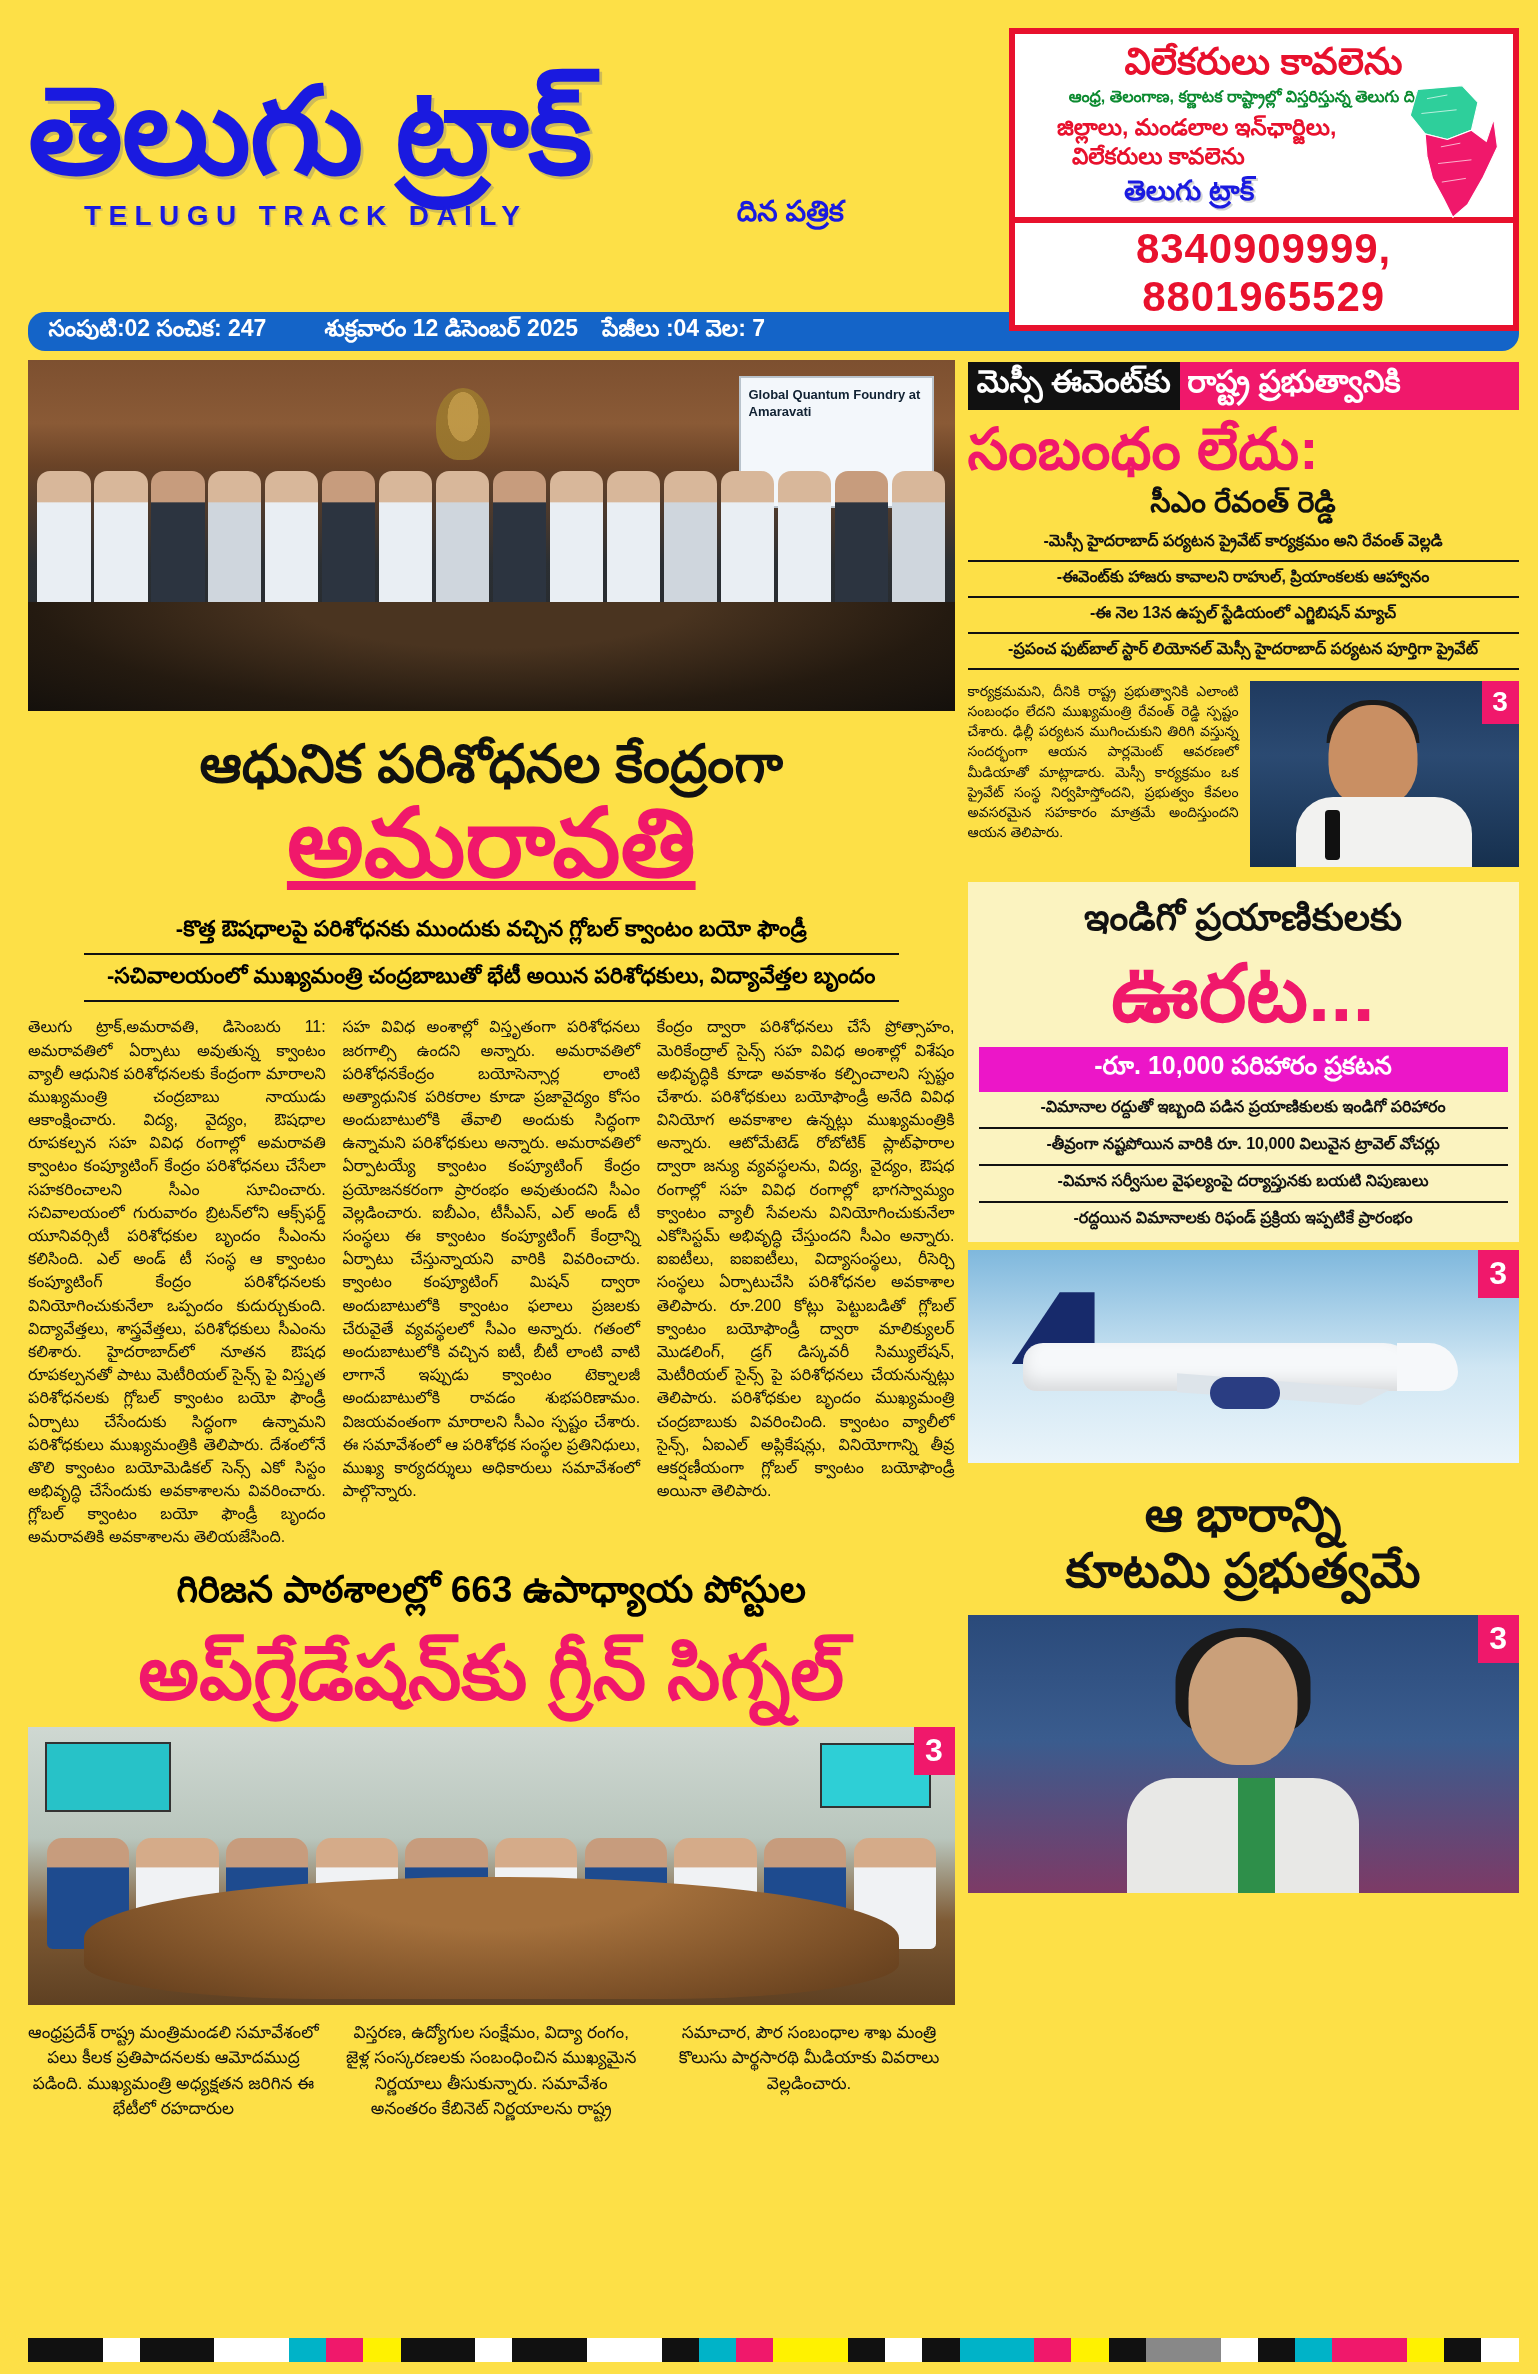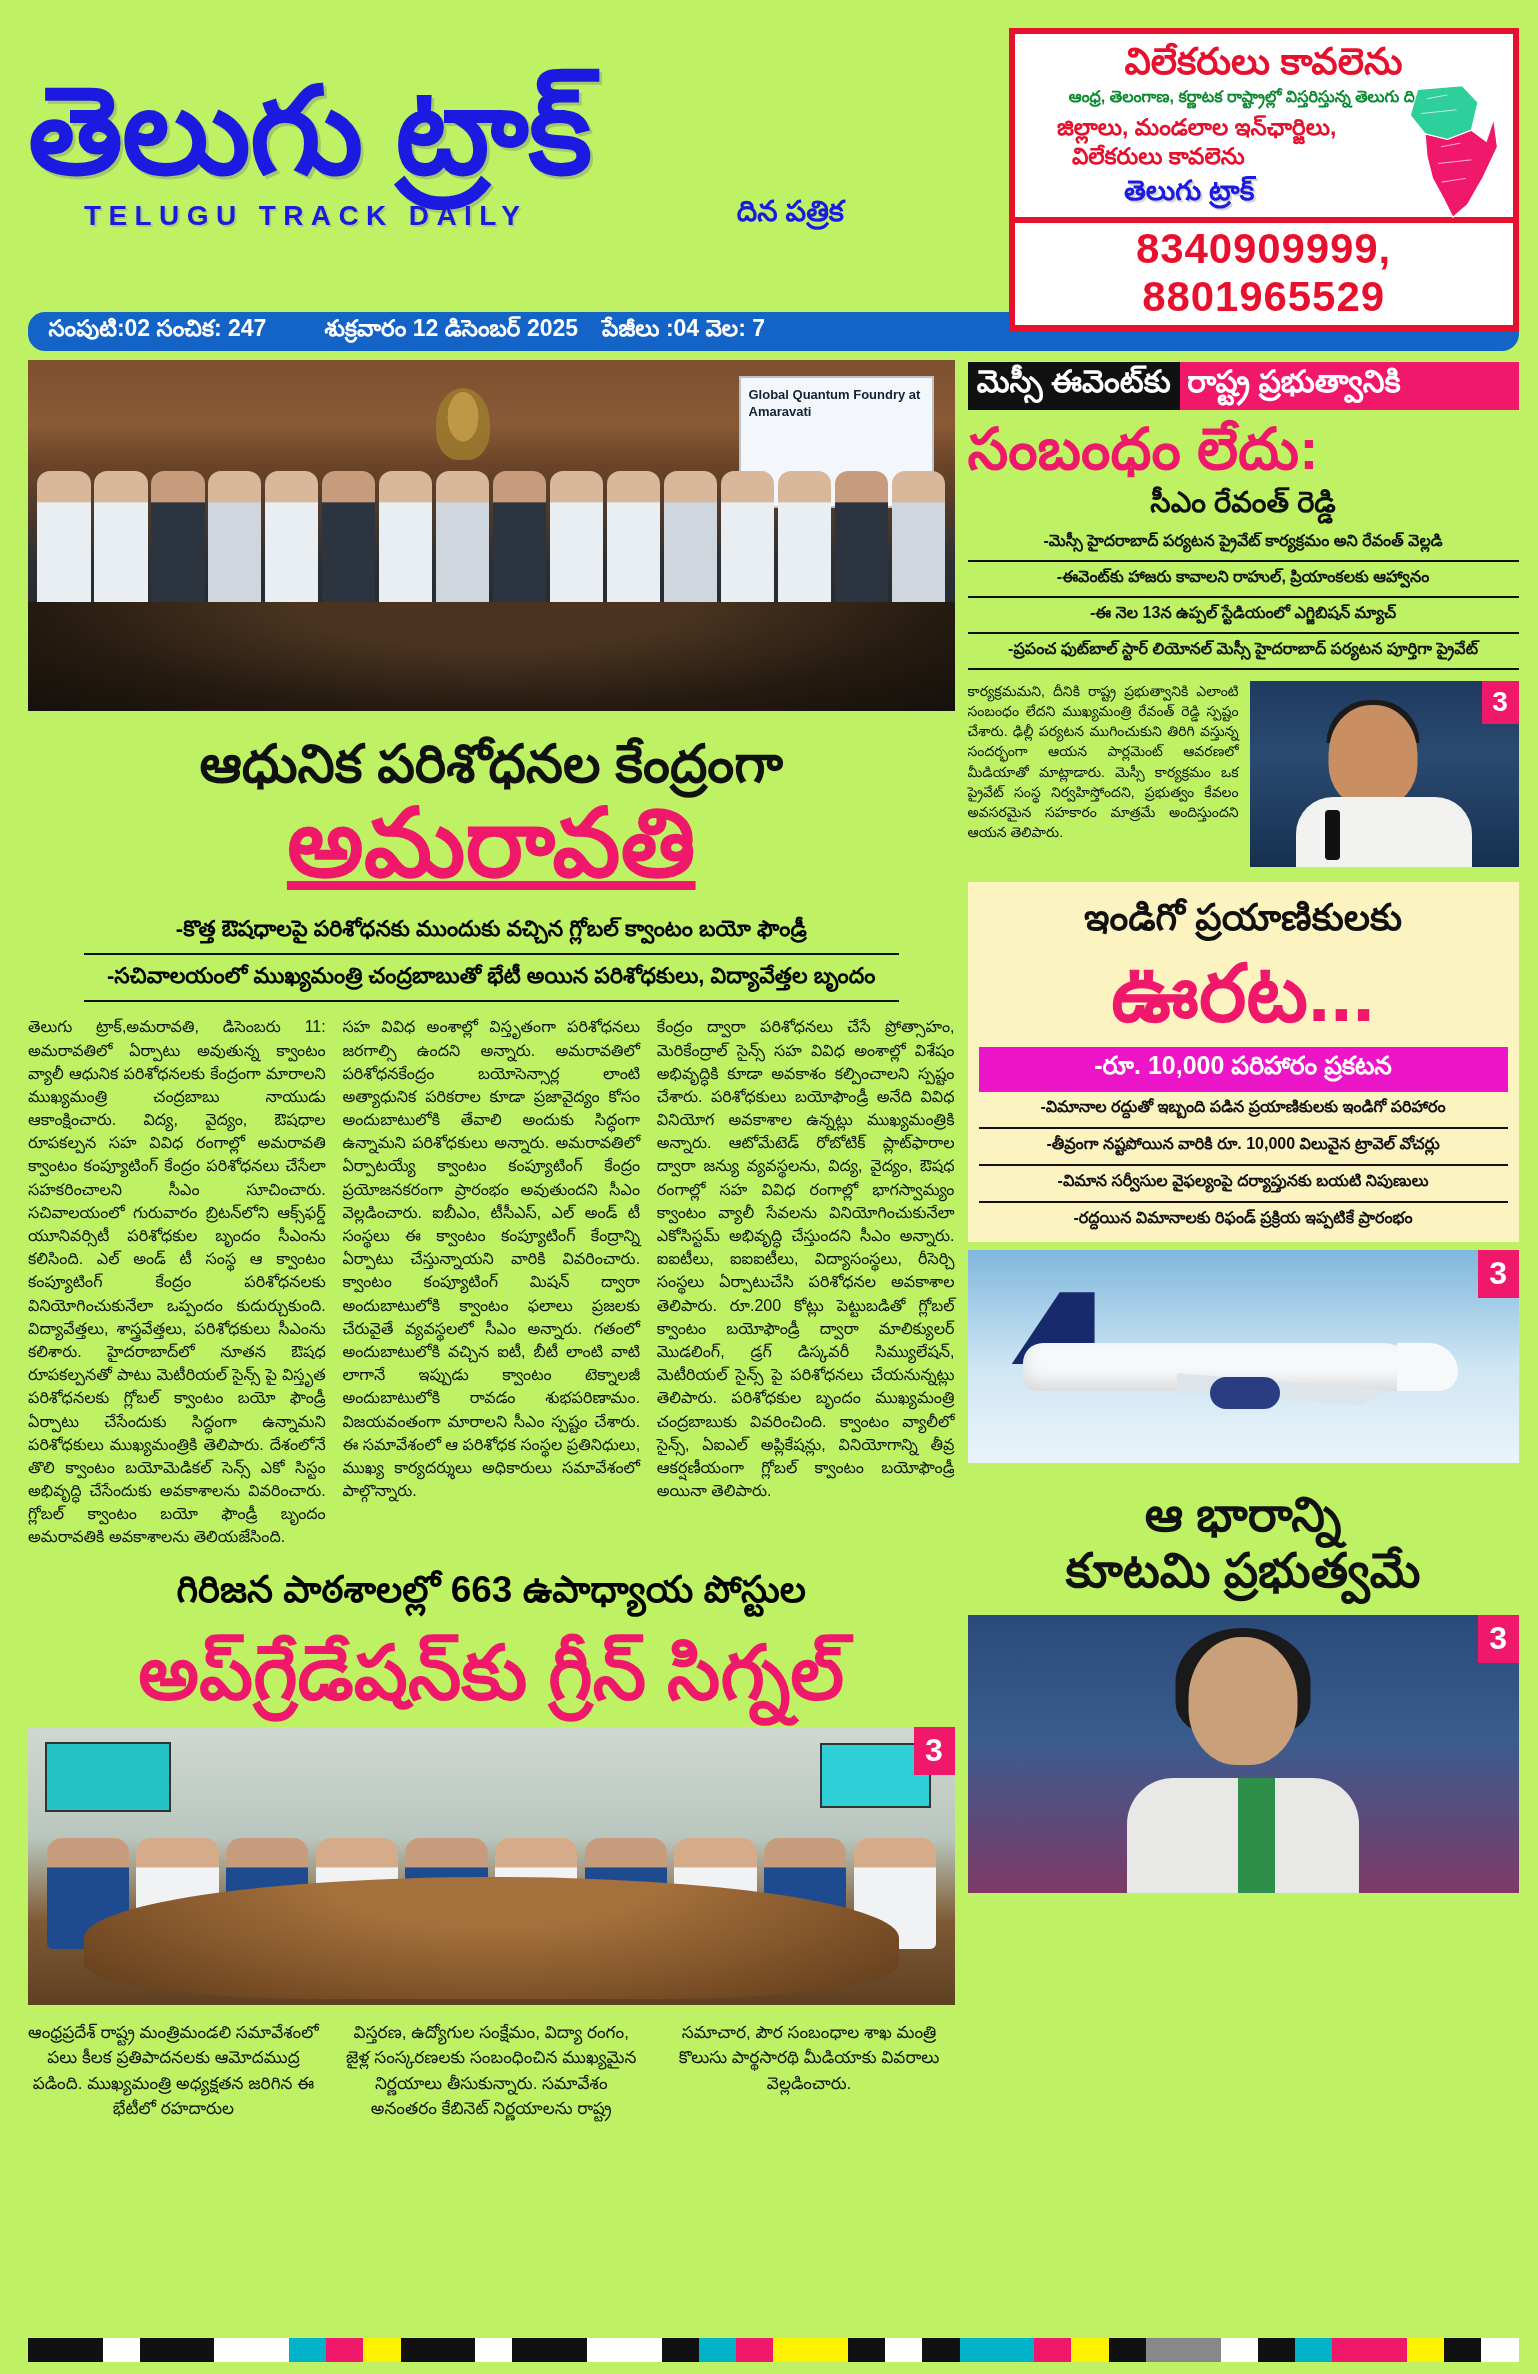--- a/index.html
+++ b/index.html
@@ -3,21 +3,21 @@
 <meta charset="utf-8">
 <style>
   * { box-sizing: border-box; margin: 0; padding: 0; }
   html, body {
     width: 1539px;
     background: #ffffff;
     font-family: "Liberation Sans", "DejaVu Sans", sans-serif;
   }
   body { width: 1539px; height: 2375px; overflow: hidden; position: relative; }
 
-  .page { width: 1539px; height: 2375px; position: relative; background: #bef264; padding: 0; }
+  .page { width: 1539px; height: 2375px; position: relative; background: #fde047; padding: 0; }
 
   
   .masthead {
     display: flex; align-items: flex-start; justify-content: space-between;
     padding: 20.4px 20.4px 0 28px; height: 306px;
   }
   .mast-left { position: relative; width: 974px; padding-top: 54px; }
   .mast-title {
     font-size: 122px; font-weight: bold; color: #1a1ae0; line-height: 0.95;
     letter-spacing: -0.9px; text-shadow: 2.8px 2.8px 0 rgba(120,120,120,.35);

